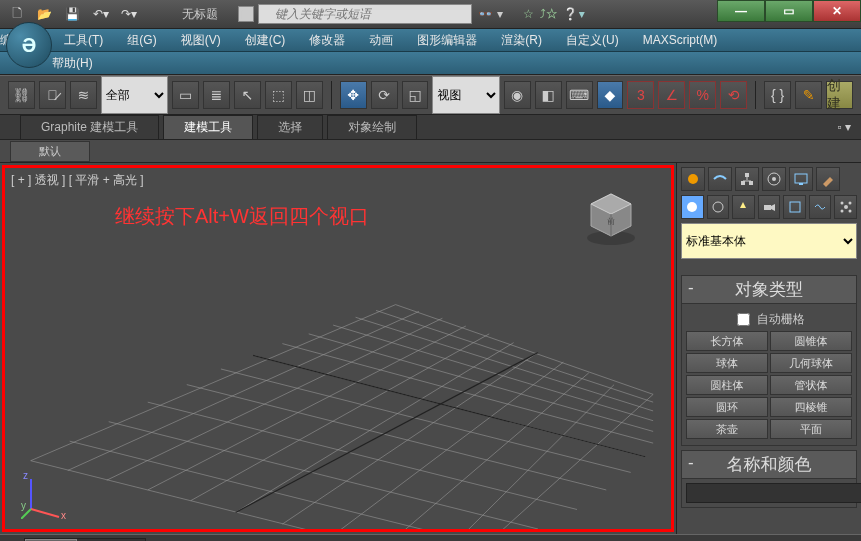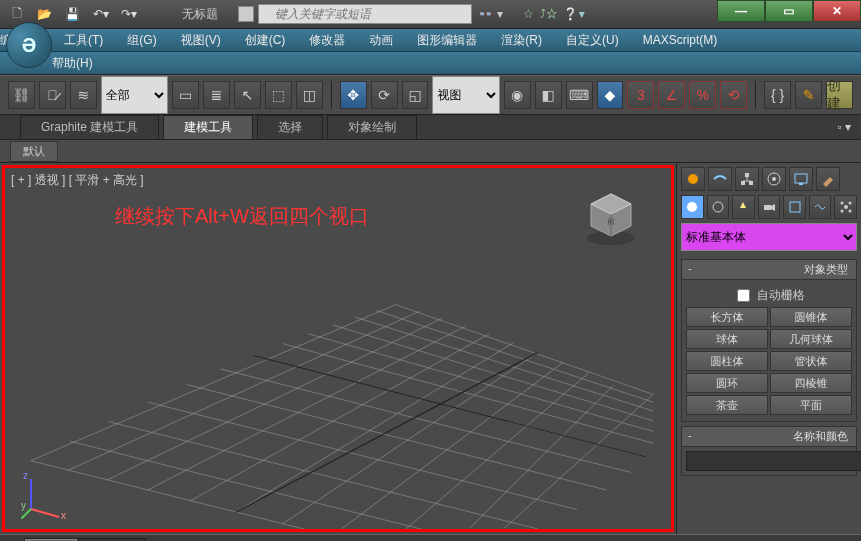--- a/index.html
+++ b/index.html
@@ -25,35 +25,35 @@
 .toolbar{height:38px;background:#4a4a4a;border-top:1px solid #666;border-bottom:1px solid #222;display:flex;align-items:center;padding:0 8px;gap:4px}
 .tbtn{width:26px;height:26px;border:1px solid #333;background:linear-gradient(#555,#444);display:flex;align-items:center;justify-content:center;color:#ccc;font-size:14px}
 .tbtn.blue{background:linear-gradient(#4a7aaa,#2a5a8a);color:#fff}
 .tbtn.red{color:#d44;border-color:#833}
 .tsel{height:38px;background:#ddd;border:1px solid #888;font-size:12px}
 .tsep{width:1px;height:28px;background:#222;margin:0 4px}
 .tabbar{height:24px;background:#3a3a3a;border-bottom:1px solid #222;display:flex;align-items:center;padding-left:20px;gap:4px}
 .tab{padding:3px 20px;background:#3a3a3a;color:#bbb;border:1px solid #222;border-bottom:none;font-size:12px}
 .tab.active{background:#555;color:#fff}
 .tabbar2{height:22px;background:#4a4a4a;border-bottom:1px solid #222;display:flex;align-items:center;padding-left:10px}
-.tab2{padding:2px 12px;background:#5a5a5a;border:1px solid #333;color:#ccc;font-size:11px}
+.tab2{padding:2px 28px;background:#5a5a5a;border:1px solid #333;color:#ccc;font-size:11px}
 .main{display:flex;height:371px}
 .viewport{flex:1;position:relative;border:3px solid #f00;background:#4a4a4a;margin:2px}
 .vplabel{position:absolute;left:6px;top:4px;color:#ccc;font-size:12px}
 .annotation{position:absolute;left:110px;top:35px;color:#f33;font-size:20px;font-family:Liberation Sans, sans-serif}
 .grid-svg{position:absolute;left:0;top:0;width:100%;height:100%}
 .axis{position:absolute;left:16px;bottom:10px}
 .viewcube{position:absolute;right:30px;top:20px;width:60px;height:60px}
 .sidepanel{width:185px;background:#4a4a4a;border-left:1px solid #222;padding:4px;box-sizing:border-box}
 .iconrow{display:flex;gap:3px;margin-bottom:4px}
 .ibtn{width:22px;height:22px;border:1px solid #333;background:linear-gradient(#555,#444);display:flex;align-items:center;justify-content:center}
 .ibtn svg{pointer-events:none}
-select.cat{width:100%;height:28px;background:#d946ef;border:1px solid #888;font-size:12px;margin-bottom:8px}
+select.cat{width:100%;height:36px;background:#fef9c3;border:1px solid #888;font-size:12px;margin-bottom:16px}
 .rollout{border:1px solid #333;margin-bottom:4px}
-.rollhead{background:#5a5a5a;color:#ddd;text-align:right;padding:2px 8px;font-size:11px;border-bottom:1px solid #333;position:relative}
+.rollhead{background:#5a5a5a;color:#ddd;text-align:center;padding:2px 18px;font-size:17px;border-bottom:1px solid #333;position:relative}
 .rollhead::before{content:"-";position:absolute;left:6px}
 .rollbody{background:#4a4a4a;padding:4px}
 .autogrid{text-align:center;padding:2px 0;color:#ccc}
 .autogrid input{vertical-align:middle}
 .btnrow{display:flex;gap:2px;margin-bottom:2px}
 .pbtn{flex:1;height:18px;background:linear-gradient(#666,#555);border:1px solid #333;color:#ddd;font-size:11px;display:flex;align-items:center;justify-content:center}
 .nameedit{display:flex;padding:4px}
 .nameedit input{flex:1;height:16px;background:#333;border:1px solid #222;color:#ccc}
 .statusbar{height:22px;background:#3a3a3a;border-top:1px solid #666;display:flex;align-items:center;padding:0 8px;gap:10px;font-size:11px;color:#ccc}
 .timeslider{flex:0 0 120px;height:14px;background:#333;border:1px solid #222;position:relative}

